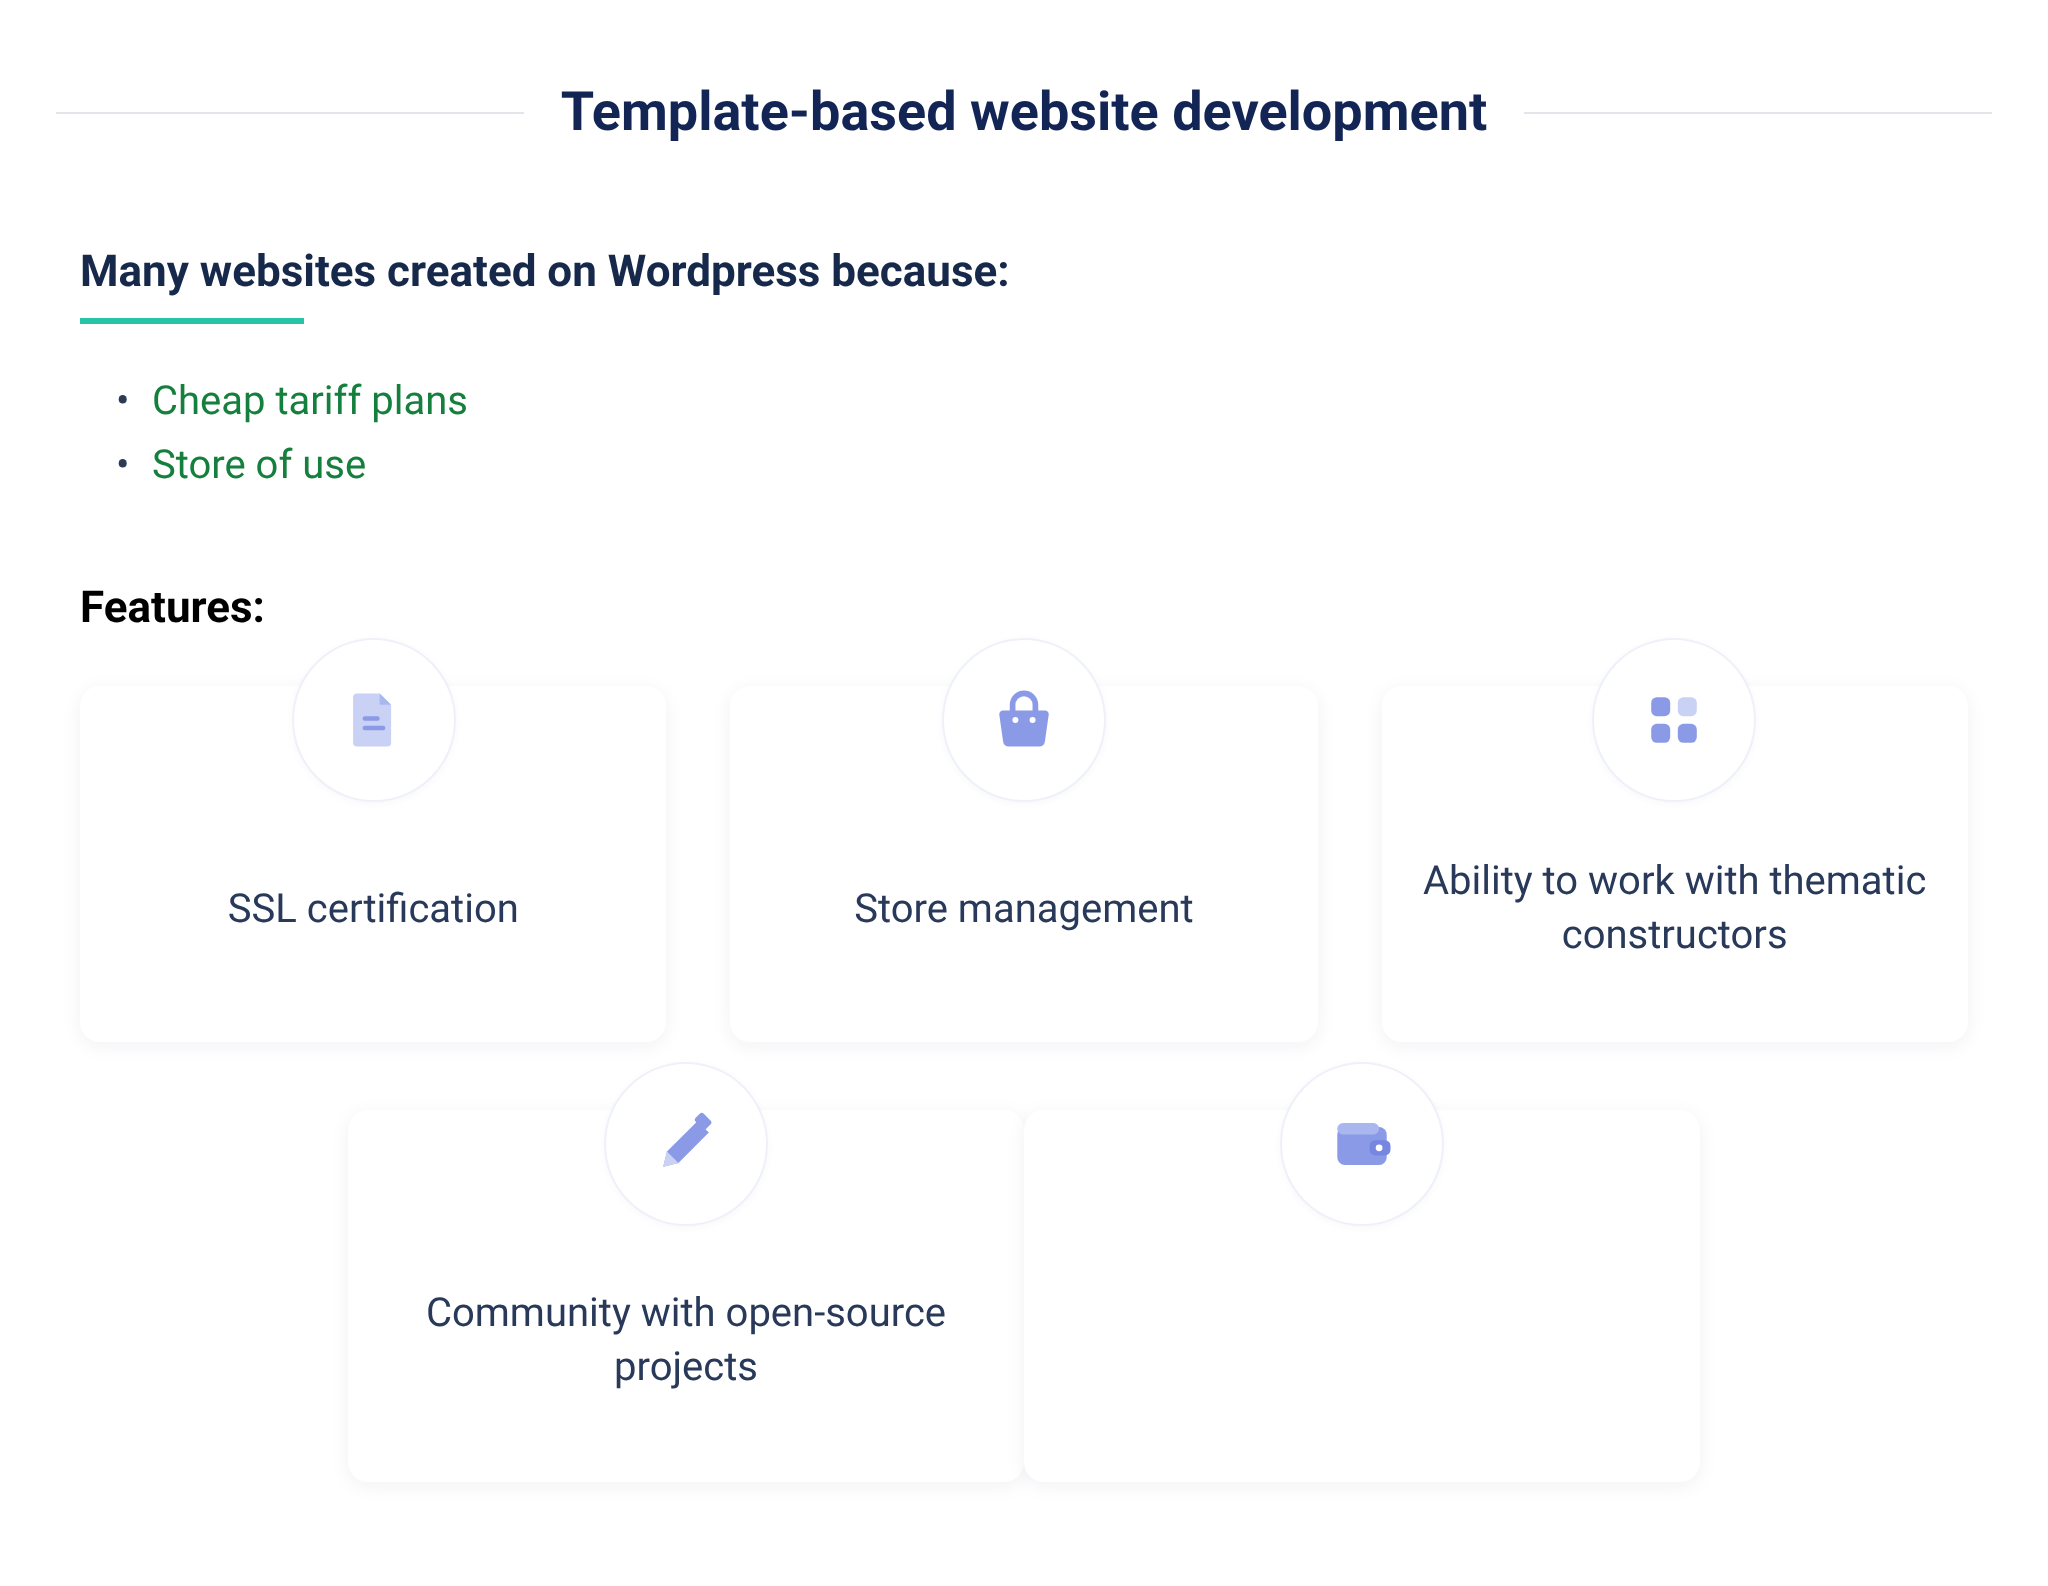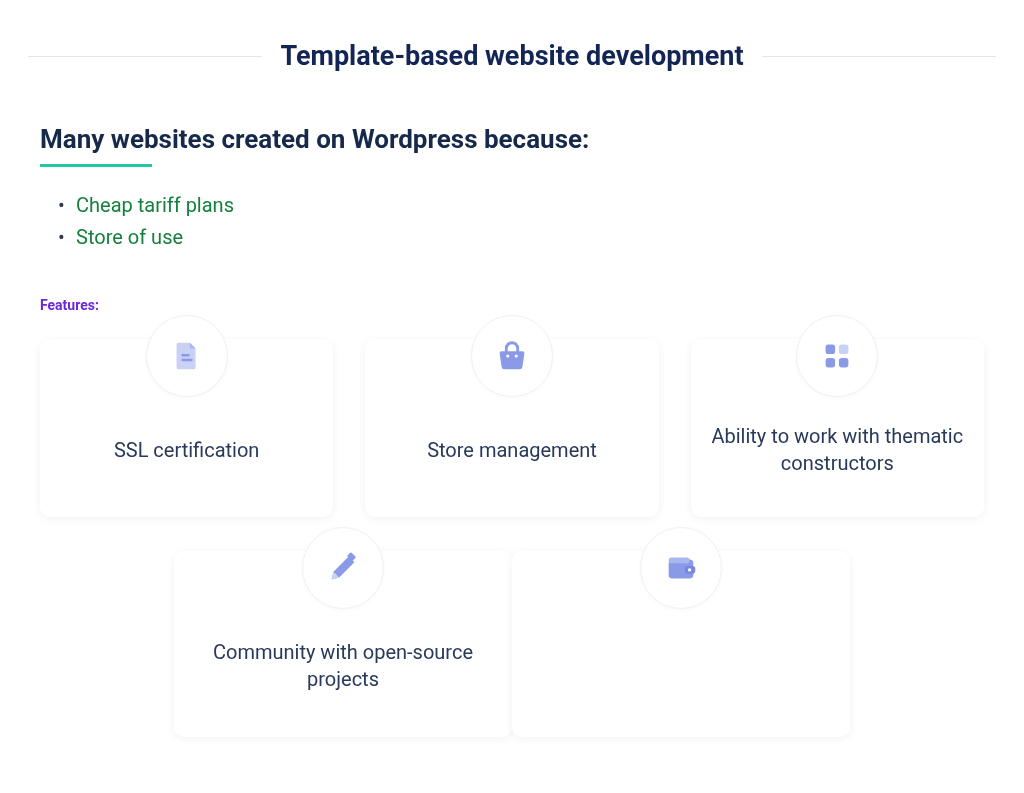--- a/index.html
+++ b/index.html
@@ -25,21 +25,21 @@
   .title {
     font-size: 27px;
     font-weight: 700;
     color: #122554;
     white-space: nowrap;
   }
   .content {
     padding: 52px 40px 0 40px;
   }
   .subheading {
-    font-size: 26px;
+    font-size: 22px;
     font-weight: 700;
     color: #16294b;
     display: inline-block;
     margin-bottom: 10px;
   }
   .underline-accent {
     width: 112px;
     height: 3px;
     background: #27c4a8;
     margin-bottom: 22px;
@@ -58,23 +58,23 @@
   }
   ul.bullets li::before {
     content: "•";
     position: absolute;
     left: 0;
     top: 0;
     color: #2c3a54;
     font-size: 20px;
   }
   .features-heading {
-    font-size: 14px;
+    font-size: 22px;
     font-weight: 700;
-    color: #6d28d9;
+    color: #000000;
     margin-bottom: 26px;
   }
   .cards-wrap { }
   .row1 {
     display: flex;
     gap: 32px;
     margin-bottom: 34px;
     align-items: flex-end;
   }
   .row2 {

